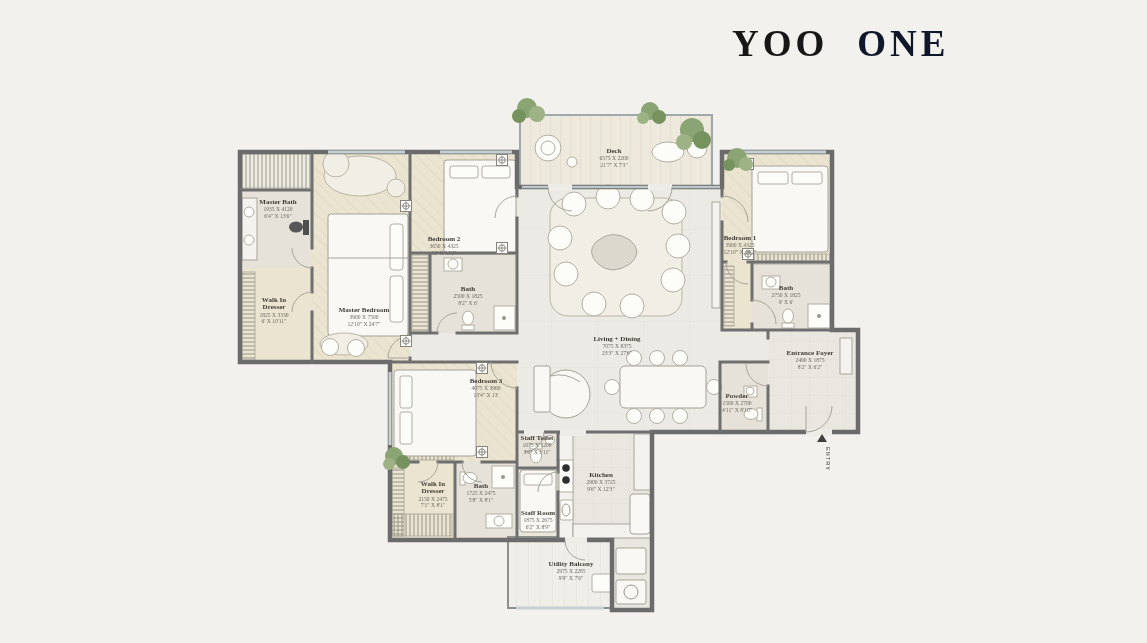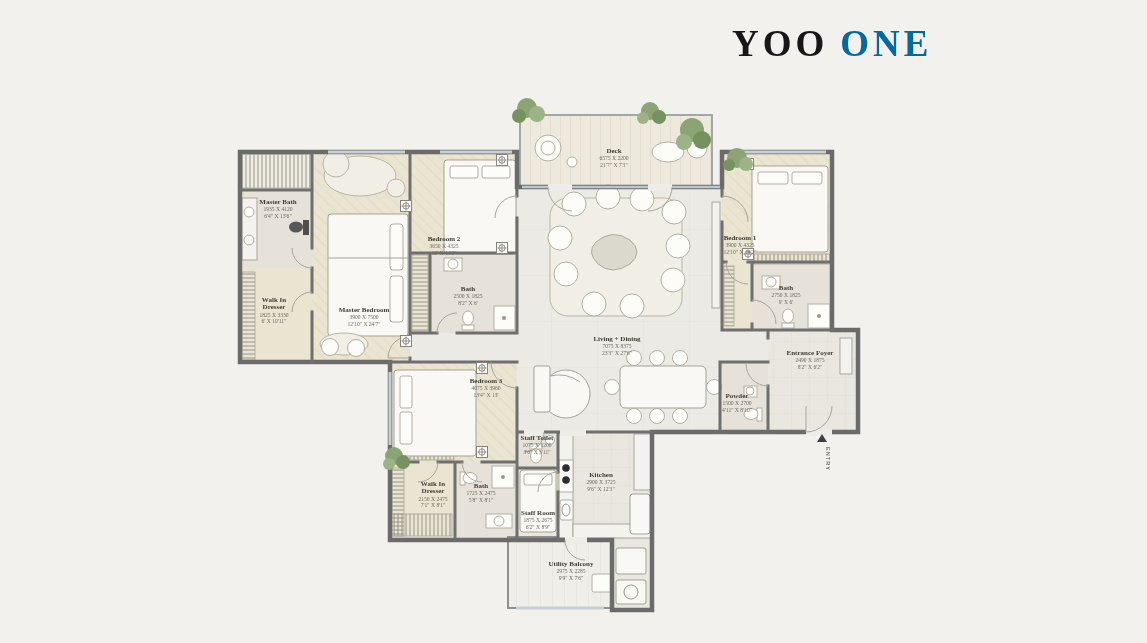--- a/index.html
+++ b/index.html
@@ -7,21 +7,21 @@
     width:1147px;height:643px;position:relative;overflow:hidden;
     background:#f2f1ee;
     font-family:"Liberation Sans", sans-serif;
   }
   .logo{
     position:absolute;top:22px;left:732px;width:180px;
     font-family:"Liberation Serif", serif;
     font-size:37px;font-weight:bold;letter-spacing:4px;
     color:#171717;white-space:nowrap;
   }
-  .logo .one{color:#0369a1;margin-left:12px;}
+  .logo .one{color:#0f172a;margin-left:29px;}
   svg{position:absolute;top:0;left:0;}
   svg text{text-anchor:middle;}
   .rn{font-family:"Liberation Serif", serif;font-size:7px;font-weight:bold;fill:#403d35;}
   .rd{font-family:"Liberation Serif", serif;font-size:5.6px;fill:#6e6b61;}
   .entry-t{font-family:"Liberation Sans", sans-serif;font-size:5.6px;letter-spacing:1px;fill:#3f3f3f;text-anchor:start;}
   .wallX{stroke:#6b6b6b;stroke-width:4.5;fill:none;stroke-linecap:square;}
   .wallI{stroke:#6f6f6f;stroke-width:3;fill:none;stroke-linecap:square;}
   .win{stroke:#c6d0d4;stroke-width:3;fill:none;stroke-linecap:butt;}
   .glass{stroke:#bcc7cb;stroke-width:2.4;fill:none;}
   .gap{fill:#edece7;stroke:none;}

